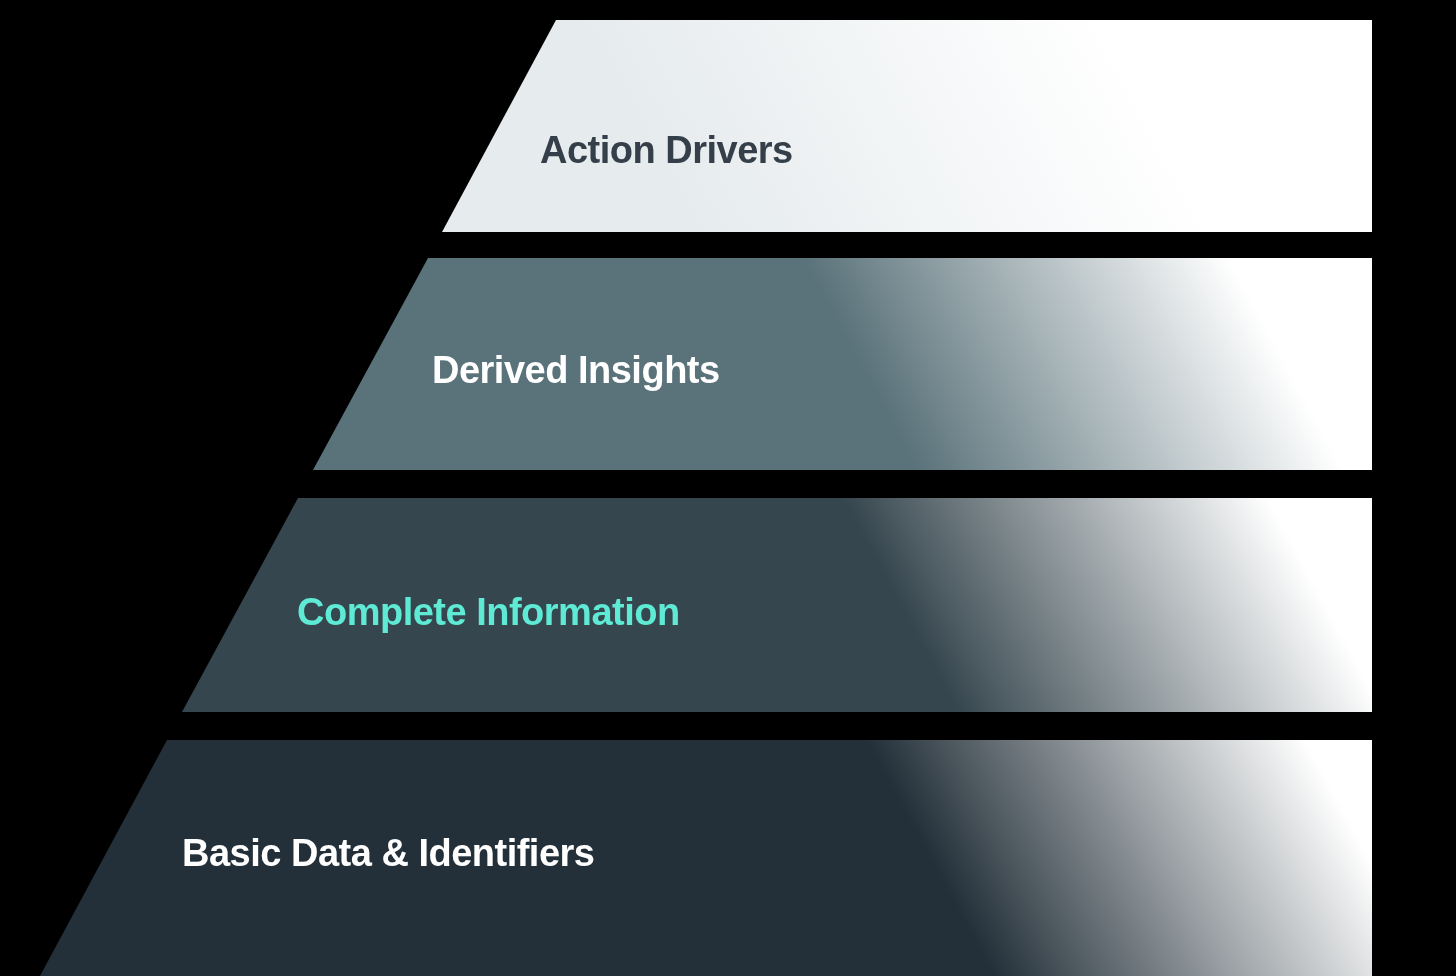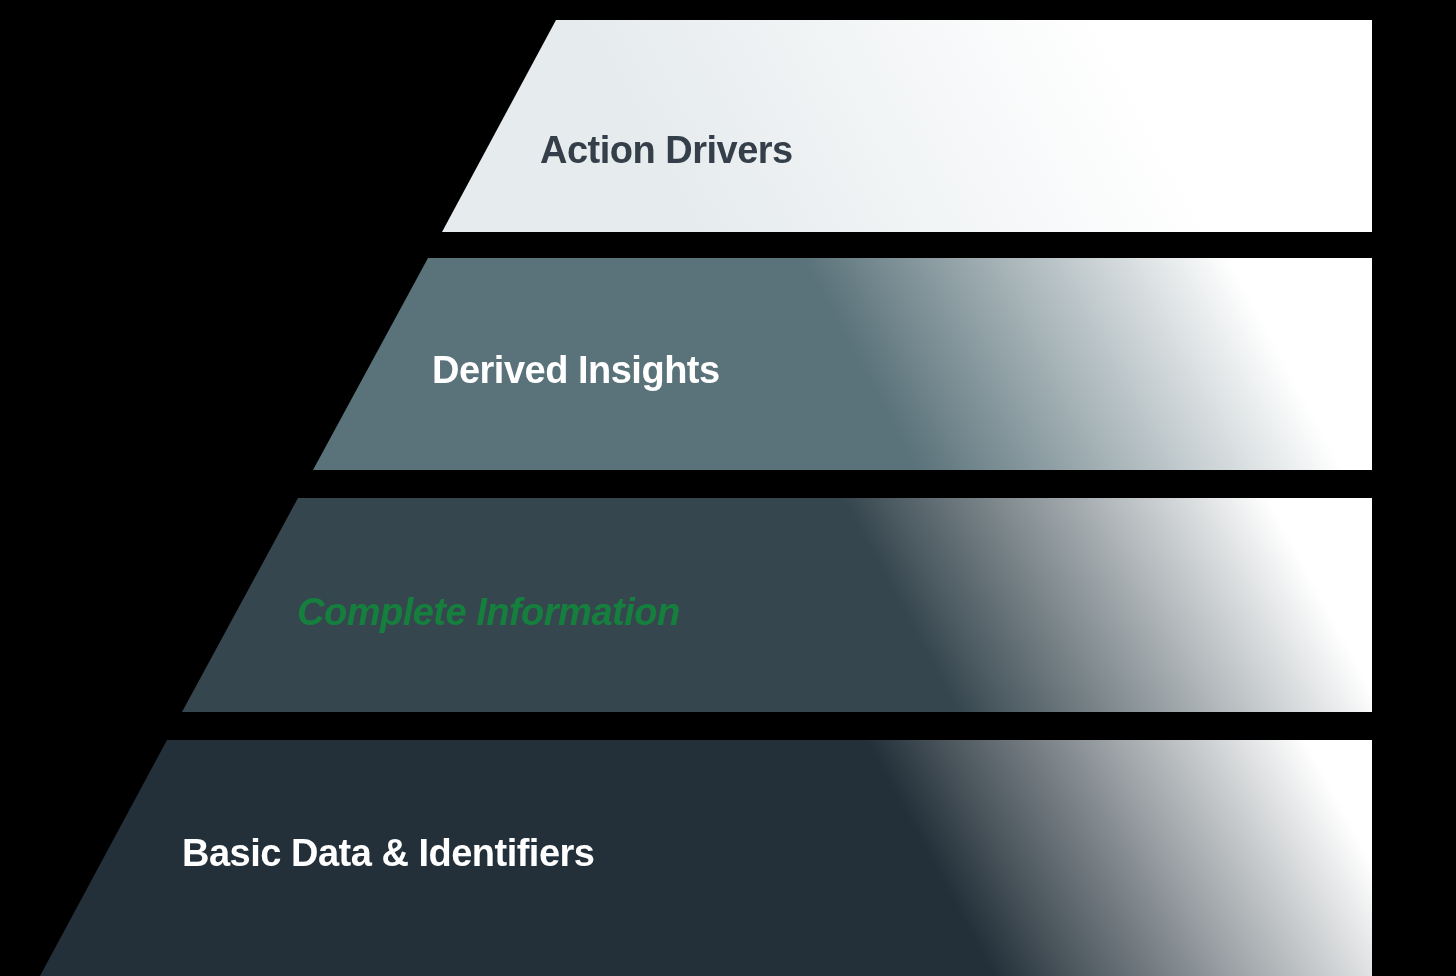--- a/index.html
+++ b/index.html
@@ -27,21 +27,21 @@
     position: absolute;
     font-weight: 700;
     font-size: 38px;
     line-height: 46px;
     letter-spacing: -0.5px;
     white-space: nowrap;
     user-select: none;
   }
   .label-0 { left: 540px; top: 127px; color: #343f49; }
   .label-1 { left: 432px; top: 347px; color: #ffffff; text-align: right; }
-  .label-2 { left: 297px; top: 589px; color: #15803d; font-style: italic; }
+  .label-2 { left: 297px; top: 589px; color: #5eead4; }
   .label-3 { left: 170px; top: 830px; color: #ffffff; margin-left: 12px; }
 </style>
 </head>
 <body>
 
 <div class="stage">
 
   <svg width="1456" height="976" viewBox="0 0 1456 976" aria-hidden="true">
     <defs>
       <linearGradient id="grad-level-0" gradientUnits="userSpaceOnUse" x1="640" y1="126" x2="1040" y2="-90">

